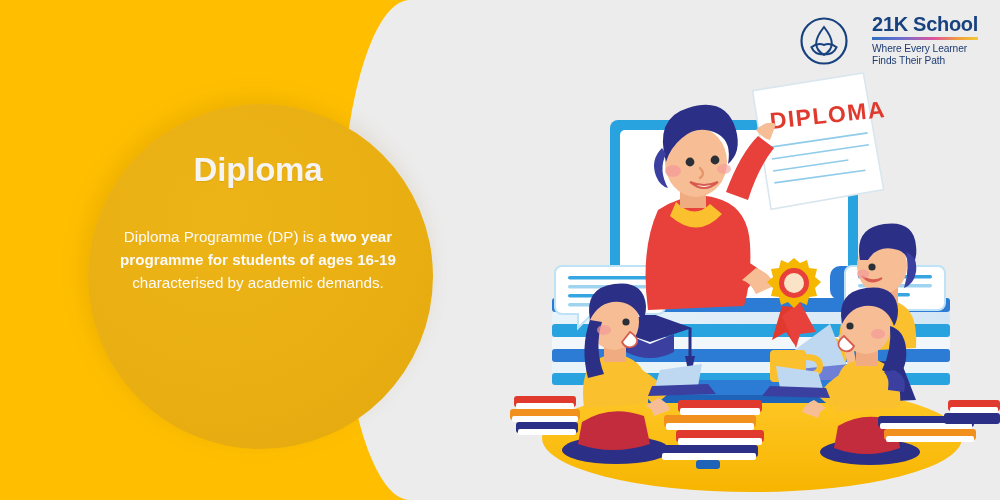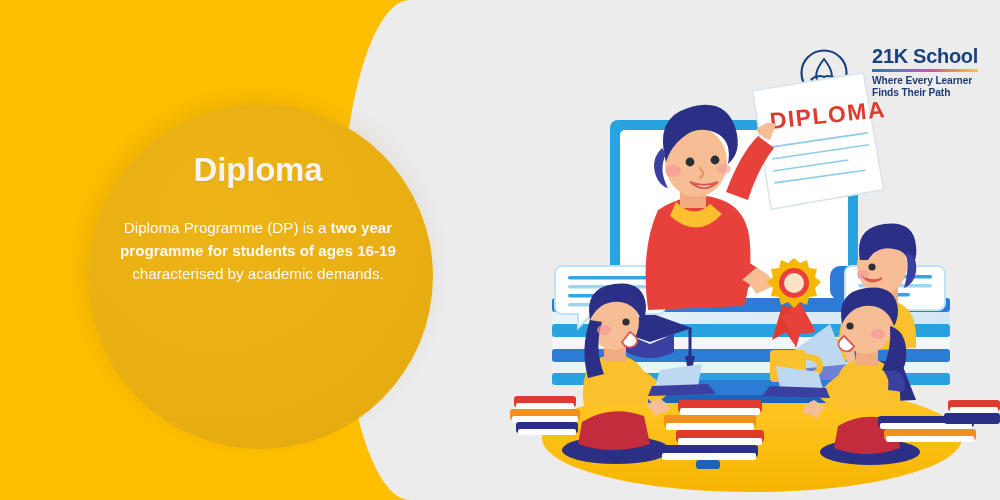--- a/index.html
+++ b/index.html
@@ -41,42 +41,42 @@
     position:absolute; left:96px; top:150px; width:324px;
     text-align:center; color:#ffffff;
   }
   .headline{
     font-size:33px; line-height:1.22; font-weight:700;
     letter-spacing:-0.2px; color:#F6F4F2;
     text-shadow:0 1px 1px rgba(140,95,0,.18);
   }
   .headline .l2{ display:block; }
   .body-copy{
-    margin-top:26px; font-size:15.2px; line-height:1.52; color:#FBFAF8;
+    margin-top:35px; font-size:15.2px; line-height:1.52; color:#FBFAF8;
     font-weight:400;
   }
   .body-copy b{ font-weight:700; }
 
   
   .logo{
     position:absolute; right:22px; top:14px;
-    display:flex; align-items:center; gap:23px;margin-top:32px;
+    display:flex; align-items:center; gap:23px;
   }
   .logo-mark{ width:50px; height:50px; flex:0 0 50px; }
   .logo-text{ display:flex; flex-direction:column; }
   .logo-title{
     font-size:20px; font-weight:700; color:#18427F; letter-spacing:-0.3px;
     line-height:1.05;
   }
   .logo-rule{
     height:3px; width:100%; margin:1.5px 0 3px 0;
     background:linear-gradient(90deg,#2F6FBF 0%, #6E6FD0 28%, #E0529C 58%, #F0A03A 82%, #F6C83A 100%);
   }
   .logo-tag{
-    font-size:10.2px; font-weight:700; color:#1D3C73; line-height:1.22;
+    font-size:10.2px; font-weight:400; color:#1D3C73; line-height:1.22;
     letter-spacing:-0.1px;
   }
 
   
   .illo{ position:absolute; left:500px; top:70px; width:500px; height:430px; }
   .illo svg{ display:block; }
 </style>
 </head>
 <body>
 

